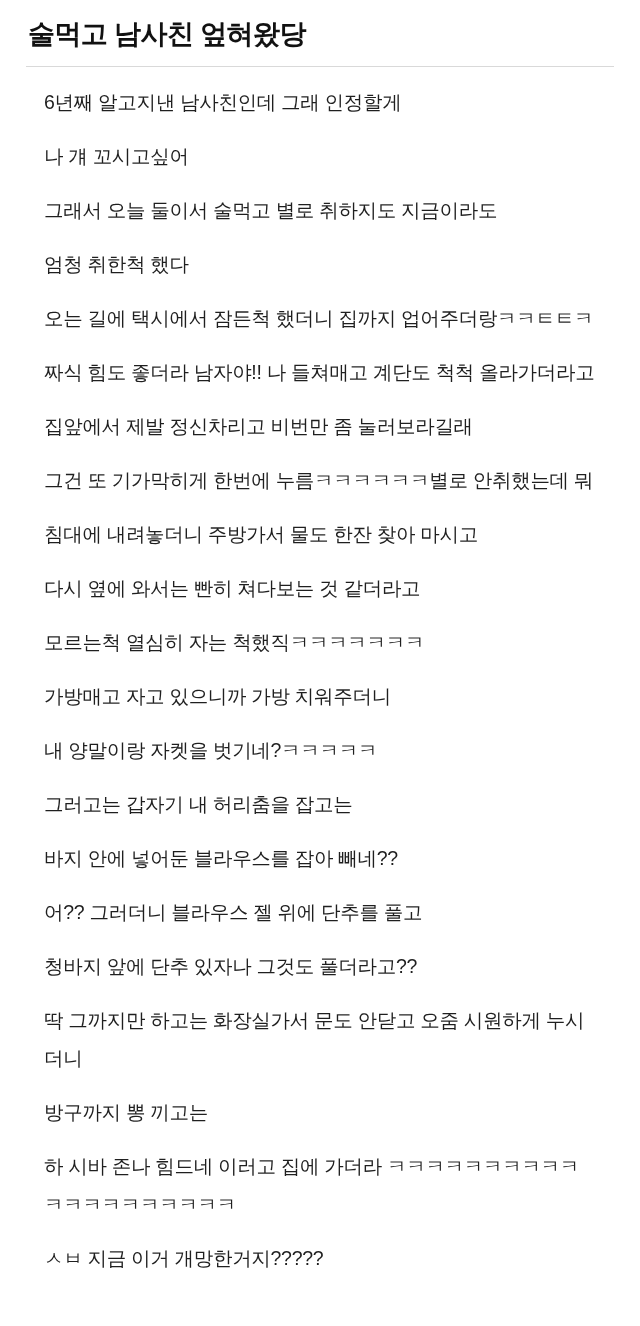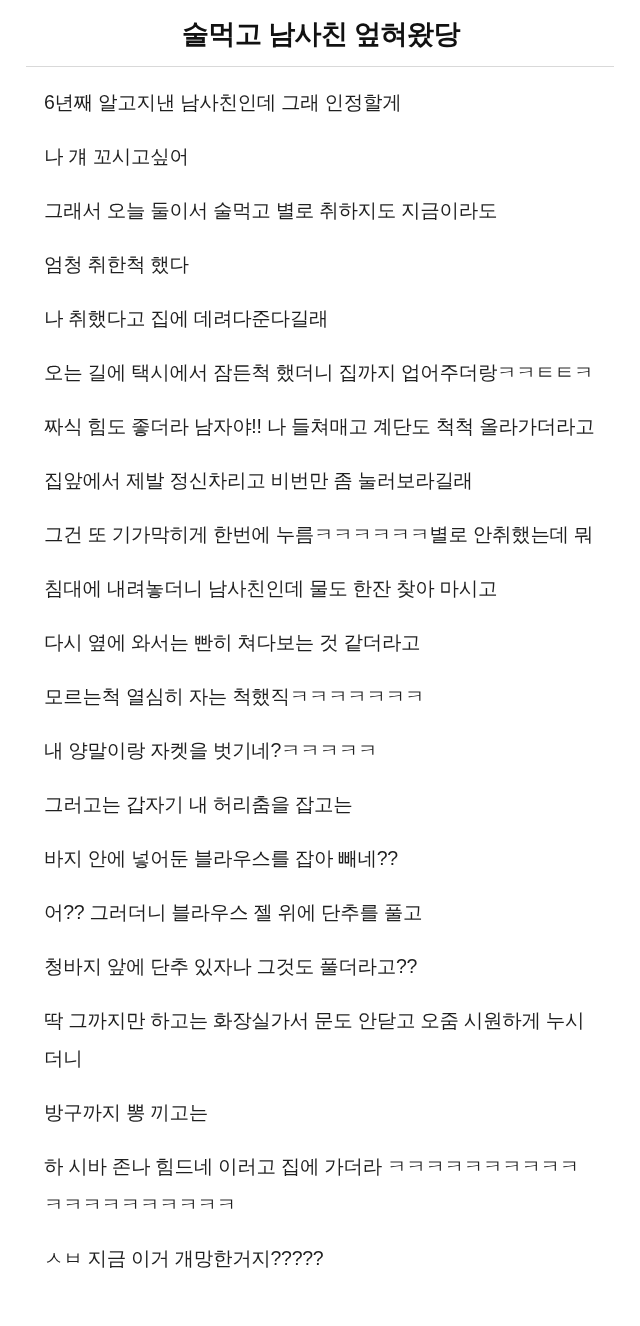--- a/index.html
+++ b/index.html
@@ -24,21 +24,20 @@
     position: relative;
   }
   .post-title {
     font-size: 27px;
     font-weight: bold;
     line-height: 1.25;
     letter-spacing: -0.6px;
     color: #111111;
     margin: 0 0 8px 0;
     padding: 0 0 6px 2px;
-    text-align: center;
   }
   .divider {
     width: 100%;
     height: 1px;
     background: #d9d9d9;
     margin: 0 0 14px 0;
   }
   .post-body {
     font-size: 19.5px;
     line-height: 38px;
@@ -68,28 +67,28 @@
 
   <h1 class="post-title">술먹고 남사친 엎혀왔당</h1>
 
   <div class="divider"></div>
 
   <div class="post-body">
     <p class="para">6년째 알고지낸 남사친인데 그래 인정할게</p>
     <p class="para">나 걔 꼬시고싶어</p>
     <p class="para">그래서 오늘 둘이서 술먹고 별로 취하지도 지금이라도</p>
     <p class="para">엄청 취한척 했다</p>
-    <p class="para">나 취했다고 집에 데려다준다길래</p>
     <p class="para">오는 길에 택시에서 잠든척 했더니 집까지 업어주더랑ㅋㅋㅌㅌㅋ</p>
     <p class="para">짜식 힘도 좋더라 남자야!! 나 들쳐매고 계단도 척척 올라가더라고</p>
     <p class="para">집앞에서 제발 정신차리고 비번만 좀 눌러보라길래</p>
     <p class="para">그건 또 기가막히게 한번에 누름ㅋㅋㅋㅋㅋㅋ별로 안취했는데 뭐</p>
-    <p class="para">침대에 내려놓더니 남사친인데 물도 한잔 찾아 마시고</p>
+    <p class="para">침대에 내려놓더니 주방가서 물도 한잔 찾아 마시고</p>
     <p class="para">다시 옆에 와서는 빤히 쳐다보는 것 같더라고</p>
     <p class="para">모르는척 열심히 자는 척했직ㅋㅋㅋㅋㅋㅋㅋ</p>
+    <p class="para">가방매고 자고 있으니까 가방 치워주더니</p>
     <p class="para">내 양말이랑 자켓을 벗기네?ㅋㅋㅋㅋㅋ</p>
     <p class="para">그러고는 갑자기 내 허리춤을 잡고는</p>
     <p class="para">바지 안에 넣어둔 블라우스를 잡아 빼네??</p>
     <p class="para">어?? 그러더니 블라우스 젤 위에 단추를 풀고</p>
     <p class="para">청바지 앞에 단추 있자나 그것도 풀더라고??</p>
     <p class="para">딱 그까지만 하고는 화장실가서 문도 안닫고 오줌 시원하게 누시더니</p>
     <p class="para">방구까지 뽕 끼고는</p>
     <p class="para">하 시바 존나 힘드네 이러고 집에 가더라 ㅋㅋㅋㅋㅋㅋㅋㅋㅋㅋㅋㅋㅋㅋㅋㅋㅋㅋㅋㅋ</p>
     <p class="para">ㅅㅂ 지금 이거 개망한거지?????</p>
   </div>

